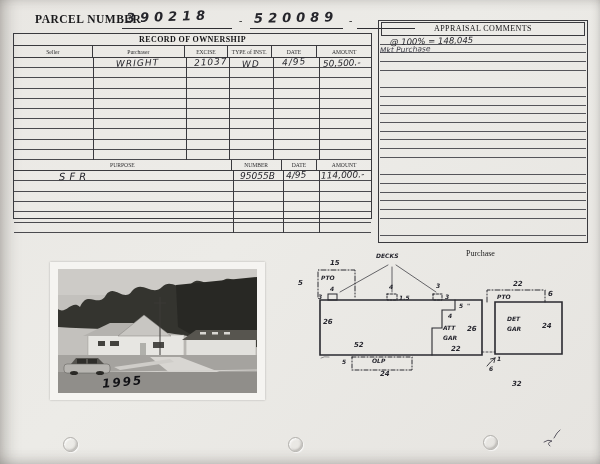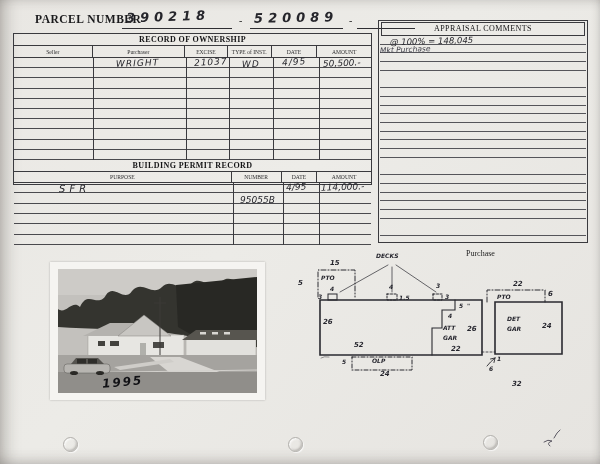--- a/index.html
+++ b/index.html
@@ -13,21 +13,21 @@
   .abs{position:absolute;}
   .printed{font-family:"Liberation Serif",serif;color:#1a1a1c;text-align:center;}
   .hw{font-family:"DejaVu Sans",sans-serif;font-style:italic;color:#26262c;white-space:nowrap;}
   
   #parcel-label{left:35px;top:13px;font-size:11.5px;font-weight:bold;letter-spacing:.5px;}
   #pn1{left:126px;top:9px;font-size:13px;font-weight:bold;letter-spacing:5px;transform:rotate(-2deg);}
   #pn2{left:254px;top:10px;font-size:13px;font-weight:bold;letter-spacing:5px;transform:rotate(-1deg);}
   .uline{height:1px;background:#2e2e32;top:28px;}
   .psep{top:15px;font-size:10px;color:#222;}
   
-  #obox{left:13px;top:33px;width:359px;height:152px;border:1.4px solid #3a3a3e;box-sizing:border-box;background:rgba(255,255,255,.06);}
+  #obox{left:13px;top:33px;width:359px;height:186px;border:1.4px solid #3a3a3e;box-sizing:border-box;background:rgba(255,255,255,.06);}
   .tbar{height:11px;border-bottom:1px solid #3a3a3e;text-align:center;font-size:8px;font-weight:bold;letter-spacing:.4px;line-height:11px;color:#141416;}
   .hrow{display:flex;border-bottom:1px solid #3a3a3e;box-sizing:border-box;}
   .hc{box-sizing:border-box;border-right:1px solid #3a3a3e;text-align:center;color:#2e2e30;overflow:hidden;}
   .hc:last-child{border-right:none;}
   .ohead{height:12px;}
   .ohead .hc{font-size:5.6px;line-height:12px;}
   .body-lines{position:relative;background-image:repeating-linear-gradient(to bottom,transparent 0px,transparent 9.2px,#4a4a4e 9.2px,#4a4a4e 10.2px);}
   #obody{height:102px;}
   #pbody{height:61.6px;background-image:repeating-linear-gradient(to bottom,transparent 0px,transparent 9.3px,#4a4a4e 9.3px,#4a4a4e 10.3px);}
   .vsep{position:absolute;top:0;bottom:0;width:1px;background:#3a3a3e;}
@@ -84,33 +84,32 @@
       <div class="vsep" style="left:172px;"></div>
       <div class="vsep" style="left:215px;"></div>
       <div class="vsep" style="left:259px;"></div>
       <div class="vsep" style="left:305px;"></div>
       <span class="hw entry" style="left:102px;top:0px;transform:rotate(-2deg);">WRIGHT</span>
       <span class="hw entry" style="left:180px;top:-1px;transform:rotate(-3deg);">21037</span>
       <span class="hw entry" style="left:228px;top:1px;transform:rotate(-2deg);">WD</span>
       <span class="hw entry" style="left:268px;top:-1px;transform:rotate(-4deg);">4/95</span>
       <span class="hw entry" style="left:309px;top:0px;transform:rotate(-2deg);letter-spacing:0;">50,500.-</span>
     </div>
-    <div class="tbar" id="ptitle">BUILDING PERMIT RECORD</div>
     <div class="hrow phead">
       <div class="hc" style="width:219px;">PURPOSE</div>
       <div class="hc" style="width:50px;">NUMBER</div>
       <div class="hc" style="width:36px;">DATE</div>
       <div class="hc" style="width:54px;">AMOUNT</div>
     </div>
     <div class="body-lines" id="pbody">
       <div class="vsep" style="left:219px;"></div>
       <div class="vsep" style="left:269px;"></div>
       <div class="vsep" style="left:305px;"></div>
       <span class="hw entry" style="left:45px;top:0px;font-size:10px;letter-spacing:4px;transform:rotate(-1deg);">SFR</span>
-      <span class="hw entry" style="left:226px;top:12px;letter-spacing:0;">95055B</span>
+      <span class="hw entry" style="left:226px;top:0px;letter-spacing:0;">95055B</span>
       <span class="hw entry" style="left:272px;top:-1px;transform:rotate(-3deg);letter-spacing:0;">4/95</span>
       <span class="hw entry" style="left:307px;top:-1px;letter-spacing:0;transform:rotate(-2deg);">114,000.-</span>
     </div>
   </div>
 
   <div class="abs" id="abox">
     <div id="abar">APPRAISAL COMMENTS</div>
     <div id="alines">
       <span class="hw abs" id="ap1">@ 100% = 148,045</span>
       <span class="hw abs" id="ap2">Mkt Purchase</span>

